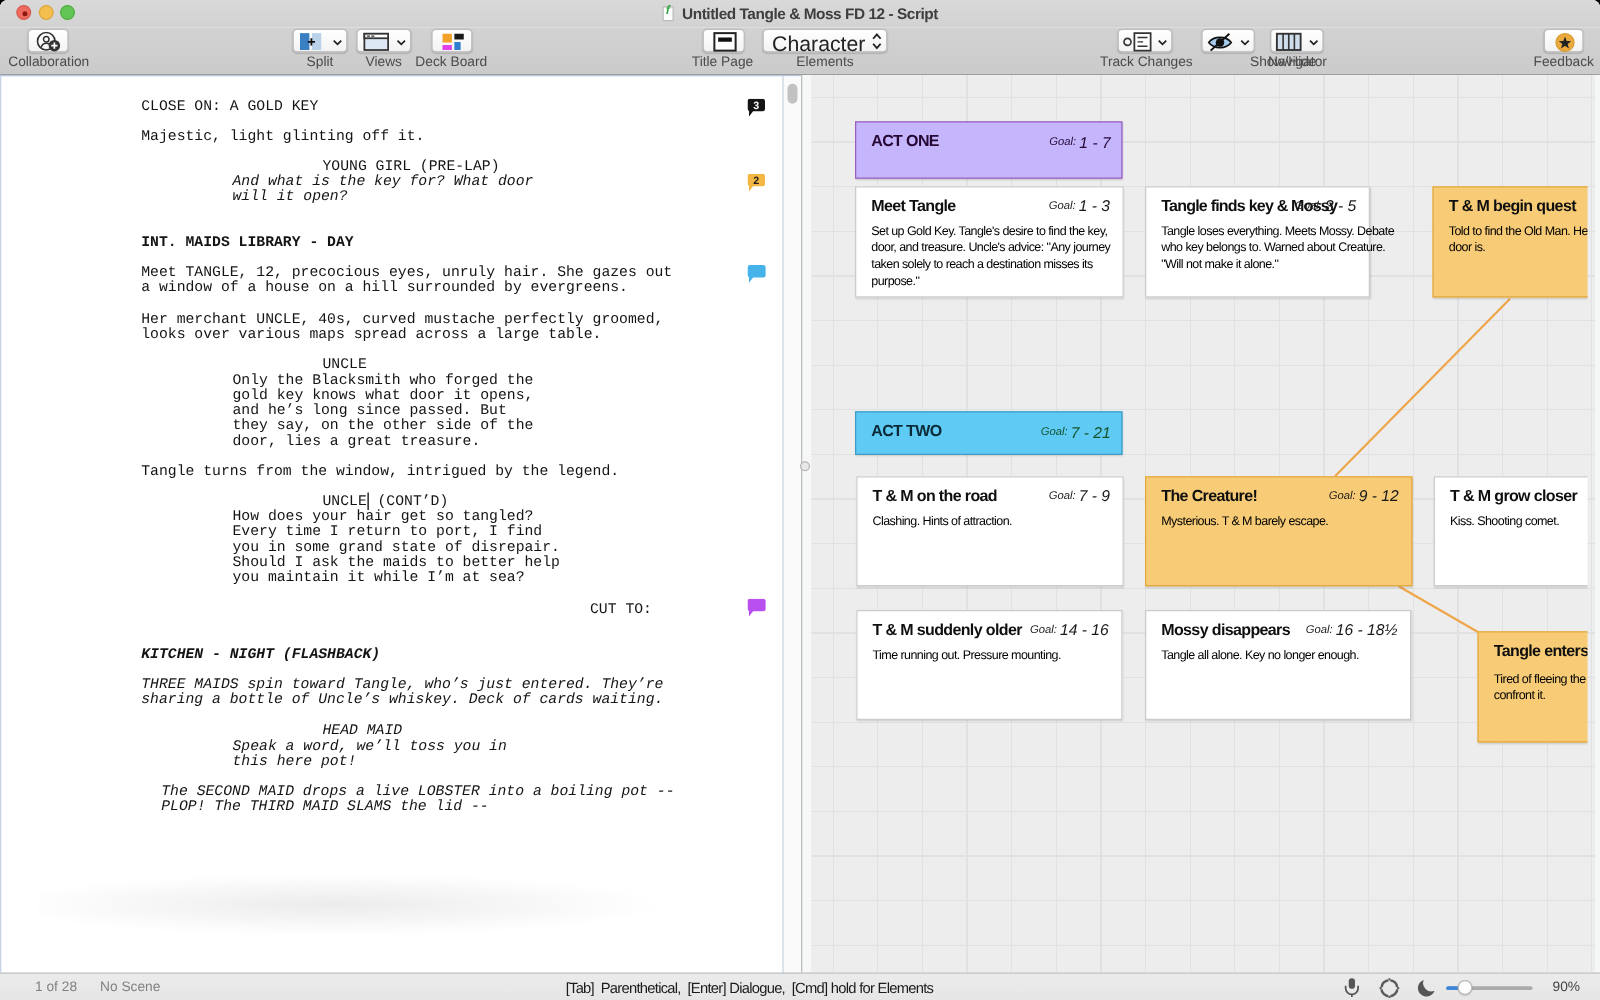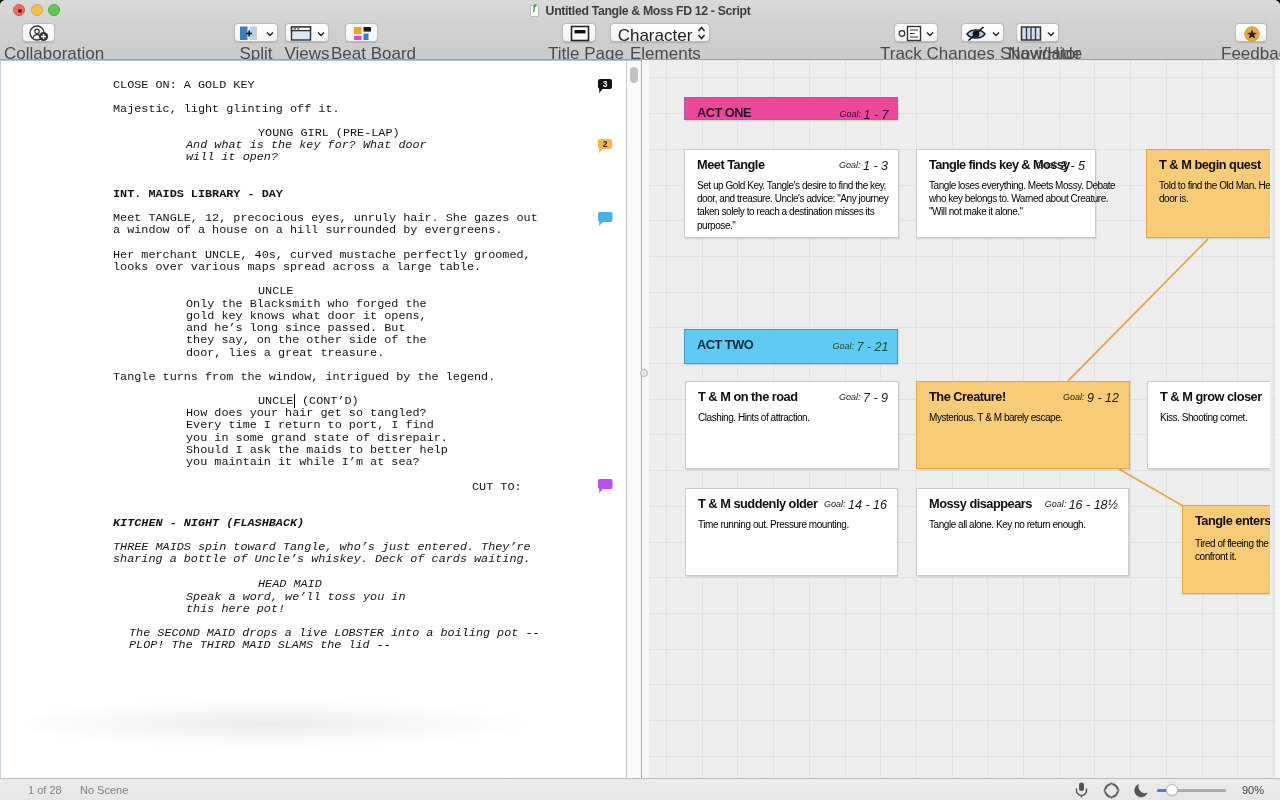--- a/index.html
+++ b/index.html
@@ -20,21 +20,21 @@
   font-size:12.3px; font-weight:bold; color:#3e3e3e; letter-spacing:-0.35px; }
 #doc-ic { display:inline-block; width:9px; height:12px; background:#fdfdfd;
   border:0.5px solid #bbb; border-radius:1px; vertical-align:-2px; margin-right:7px;
   position:relative; }
 #doc-ic::after{ content:"f"; position:absolute; left:2px; top:-2.5px; font-size:10px; color:#3aa546; font-weight:bold; font-style:italic;}
 
 #toolbar { position:absolute; left:0; top:22px; width:1280px; height:38px;
   background:linear-gradient(#d2d2d2,#cbcbcb); border-bottom:1px solid #9f9f9f; }
 .tbtn { position:absolute; top:1px; height:19px; background:linear-gradient(#ffffff,#f3f3f3);
   border:0.5px solid #bdbdbd; border-radius:4px; box-shadow:0 0.5px 1px rgba(0,0,0,0.15); }
-.tlabel { position:absolute; top:22px; height:12px; font-size:17px; color:#4b4b4b; text-align:center; white-space:nowrap; }
+.tlabel { position:absolute; top:22px; height:12px; font-size:11px; color:#4b4b4b; text-align:center; white-space:nowrap; }
 .chev { position:absolute; top:5.5px; width:8px; height:8px; }
 .chev svg { display:block; }
 
 
 #leftpane { position:absolute; left:0; top:60px; width:641px; height:718px; background:#fff;
   border-top:1px solid #b0c6de; border-left:1px solid #c4d4e6; }
 #pageedge { position:absolute; left:625px; top:0; width:1px; height:718px; background:#bfcbda; }
 #scrolltrack { position:absolute; left:626px; top:0; width:15px; height:718px; background:#fafafa; }
 #scrollthumb { position:absolute; left:629px; top:6px; width:8px; height:16px; background:#c2c2c2; border-radius:4px; }
 #pageshadow { position:absolute; left:30px; top:633px; width:590px; height:66px;
@@ -119,21 +119,21 @@
     <div class="tlabel" style="left:277px; width:60px;">Views</div>
 
     <div class="tbtn" style="left:345px; width:33px;">
       <svg width="19" height="17" viewBox="0 0 19 17" style="position:absolute;left:7px;top:1px;">
         <rect x="1" y="2" width="7.5" height="7" fill="#f3a229"></rect>
         <rect x="10.5" y="2" width="7.5" height="4.6" fill="#1a1a1a"></rect>
         <rect x="1" y="11" width="7.5" height="4" fill="#e040e8"></rect>
         <rect x="10.5" y="8.6" width="5" height="6.4" fill="#2f7fd0"></rect>
       </svg>
     </div>
-    <div class="tlabel" style="left:331px; width:60px;">Beat Board</div>
+    <div class="tlabel" style="left:331px; width:60px;">Deck Board</div>
 
     <div class="tbtn" style="left:562px; width:34px;">
       <svg width="20" height="17" viewBox="0 0 20 17" style="position:absolute;left:7px;top:1px;">
         <rect x="1.5" y="1.5" width="17" height="14" fill="#fff" stroke="#222" stroke-width="1.6"></rect>
         <rect x="4.5" y="5" width="11" height="3.4" fill="#111"></rect>
       </svg>
     </div>
     <div class="tlabel" style="left:548px; width:60px;">Title Page</div>
 
     <div class="tbtn" style="left:610px; width:100px;">
@@ -257,21 +257,21 @@
     <div id="grid"><svg width="638" height="718" viewBox="0 0 638 718" shape-rendering="crispEdges">
           <path d="M24.5 0 V718 M60.2 0 V718 M95.9 0 V718 M131.6 0 V718 M167.3 0 V718 M203.0 0 V718 M238.7 0 V718 M274.4 0 V718 M310.1 0 V718 M345.8 0 V718 M381.5 0 V718 M417.2 0 V718 M452.9 0 V718 M488.6 0 V718 M524.3 0 V718 M560.0 0 V718 M595.7 0 V718 M631.4 0 V718 M0 17.9 H638 M0 53.6 H638 M0 89.3 H638 M0 125.0 H638 M0 160.7 H638 M0 196.4 H638 M0 232.1 H638 M0 267.8 H638 M0 303.5 H638 M0 339.2 H638 M0 374.9 H638 M0 410.6 H638 M0 446.3 H638 M0 482.0 H638 M0 517.7 H638 M0 553.4 H638 M0 589.1 H638 M0 624.8 H638 M0 660.5 H638 M0 696.2 H638" stroke="#dfe1e3" stroke-width="1" fill="none"></path>
         </svg></div>
 
     <div id="cardclip" style="position:absolute;left:0;top:0;width:628px;height:718px;overflow:hidden;">
     <svg width="638" height="718" viewBox="0 0 638 718" style="position:absolute;left:0;top:0;">
       <path d="M566 179 L426 321" stroke="#efa64a" stroke-width="1.8" fill="none"></path>
       <path d="M477 409 L541 446" stroke="#efa64a" stroke-width="1.8" fill="none"></path>
     </svg>
 
-    <div class="strip" style="left:42px; top:37px; width:214px; height:23px; background:#ec4899; border:1px solid #9d5fbc;">
+    <div class="strip" style="left:42px; top:37px; width:214px; height:46px; background:#c4b5fd; border:1px solid #9d5fbc;">
       <div class="ctitle" style="top:7px; color:#270835;">ACT ONE</div>
       <div class="goal" style="right:8.5px; top:7px; color:#270835;"><span class="gl">Goal:</span><span class="gv">1 - 7</span></div>
     </div>
 
     <div class="card" style="left:42px; top:89px; width:215px; height:89px;">
       <div class="ctitle" style="top:7px;">Meet Tangle</div>
       <div class="goal" style="right:10px; top:6px;"><span class="gl">Goal:</span><span class="gv">1 - 3</span></div>
       <div class="cbody" style="top:29px;">Set up Gold Key. Tangle's desire to find the key, door, and treasure. Uncle's advice: "Any journey taken solely to reach a destination misses its purpose."</div>
     </div>
     <div class="card" style="left:274px; top:89px; width:180px; height:89px;">
@@ -306,36 +306,37 @@
     </div>
 
     <div class="card" style="left:43px; top:428px; width:213px; height:88px;">
       <div class="ctitle" style="top:7px;">T &amp; M suddenly older</div>
       <div class="goal" style="right:10px; top:6px;"><span class="gl">Goal:</span><span class="gv">14 - 16</span></div>
       <div class="cbody" style="top:29px;">Time running out. Pressure mounting.</div>
     </div>
     <div class="card" style="left:274px; top:428px; width:213px; height:88px;">
       <div class="ctitle" style="top:7px;">Mossy disappears</div>
       <div class="goal" style="right:10px; top:6px;"><span class="gl">Goal:</span><span class="gv">16 - 18½</span></div>
-      <div class="cbody" style="top:29px;">Tangle all alone. Key no return enough.</div>
+      <div class="cbody" style="top:29px;">Tangle all alone. Key no longer enough.</div>
     </div>
     <div class="card orange" style="left:540px; top:445px; width:214px; height:89px; overflow:hidden;">
       <div class="ctitle" style="top:7px;">Tangle enters lair</div>
       <div class="cbody" style="top:31px;">Tired of fleeing the Creature, Tangle chooses to confront it.</div>
     </div>
 
     </div>
     <div id="lgutter"></div>
     <div id="rgutter"></div>
   </div>
   <div id="splitdot" style="position:absolute; left:640px; top:369px; width:8px; height:8px; border-radius:50%; background:#e8e8e8; border:1px solid #b5b5b5;"></div>
 
   <div id="statusbar">
     <div style="position:absolute;left:28px;top:4.5px;color:#828282;font-size:11px;">1 of 28</div>
     <div style="position:absolute;left:80px;top:4.5px;color:#828282;font-size:11px;">No Scene</div>
+    <div style="position:absolute;left:452.5px;top:4px;color:#1c1c1c;font-size:11.8px;letter-spacing:-0.58px;">[Tab]&nbsp;&nbsp;Parenthetical,&nbsp;&nbsp;[Enter]&nbsp;Dialogue,&nbsp;&nbsp;[Cmd]&nbsp;hold&nbsp;for&nbsp;Elements</div>
     <svg width="15" height="16" viewBox="0 0 15 16" style="position:absolute;left:1074px;top:3px;">
       <rect x="5" y="0.5" width="5" height="8.5" rx="2.5" fill="#555"></rect>
       <path d="M2.5 6.5 v2 a5 5 0 0 0 10 0 v-2" fill="none" stroke="#555" stroke-width="1.4"></path>
       <path d="M7.5 13.5 V15.5" stroke="#555" stroke-width="1.4"></path>
     </svg>
     <svg width="19" height="19" viewBox="0 0 19 19" style="position:absolute;left:1102px;top:2px;">
       <circle cx="9.5" cy="9.5" r="6.4" fill="none" stroke="#5b5b5b" stroke-width="2"></circle>
       <path d="M9.5 2 V5 M9.5 14 V17 M2 9.5 H5 M14 9.5 H17" stroke="#e9e9e9" stroke-width="1.6"></path>
       <path d="M9.5 1.6 V3.4 M9.5 15.6 V17.4 M1.6 9.5 H3.4 M15.6 9.5 H17.4" stroke="#5b5b5b" stroke-width="1.5"></path>
     </svg>

